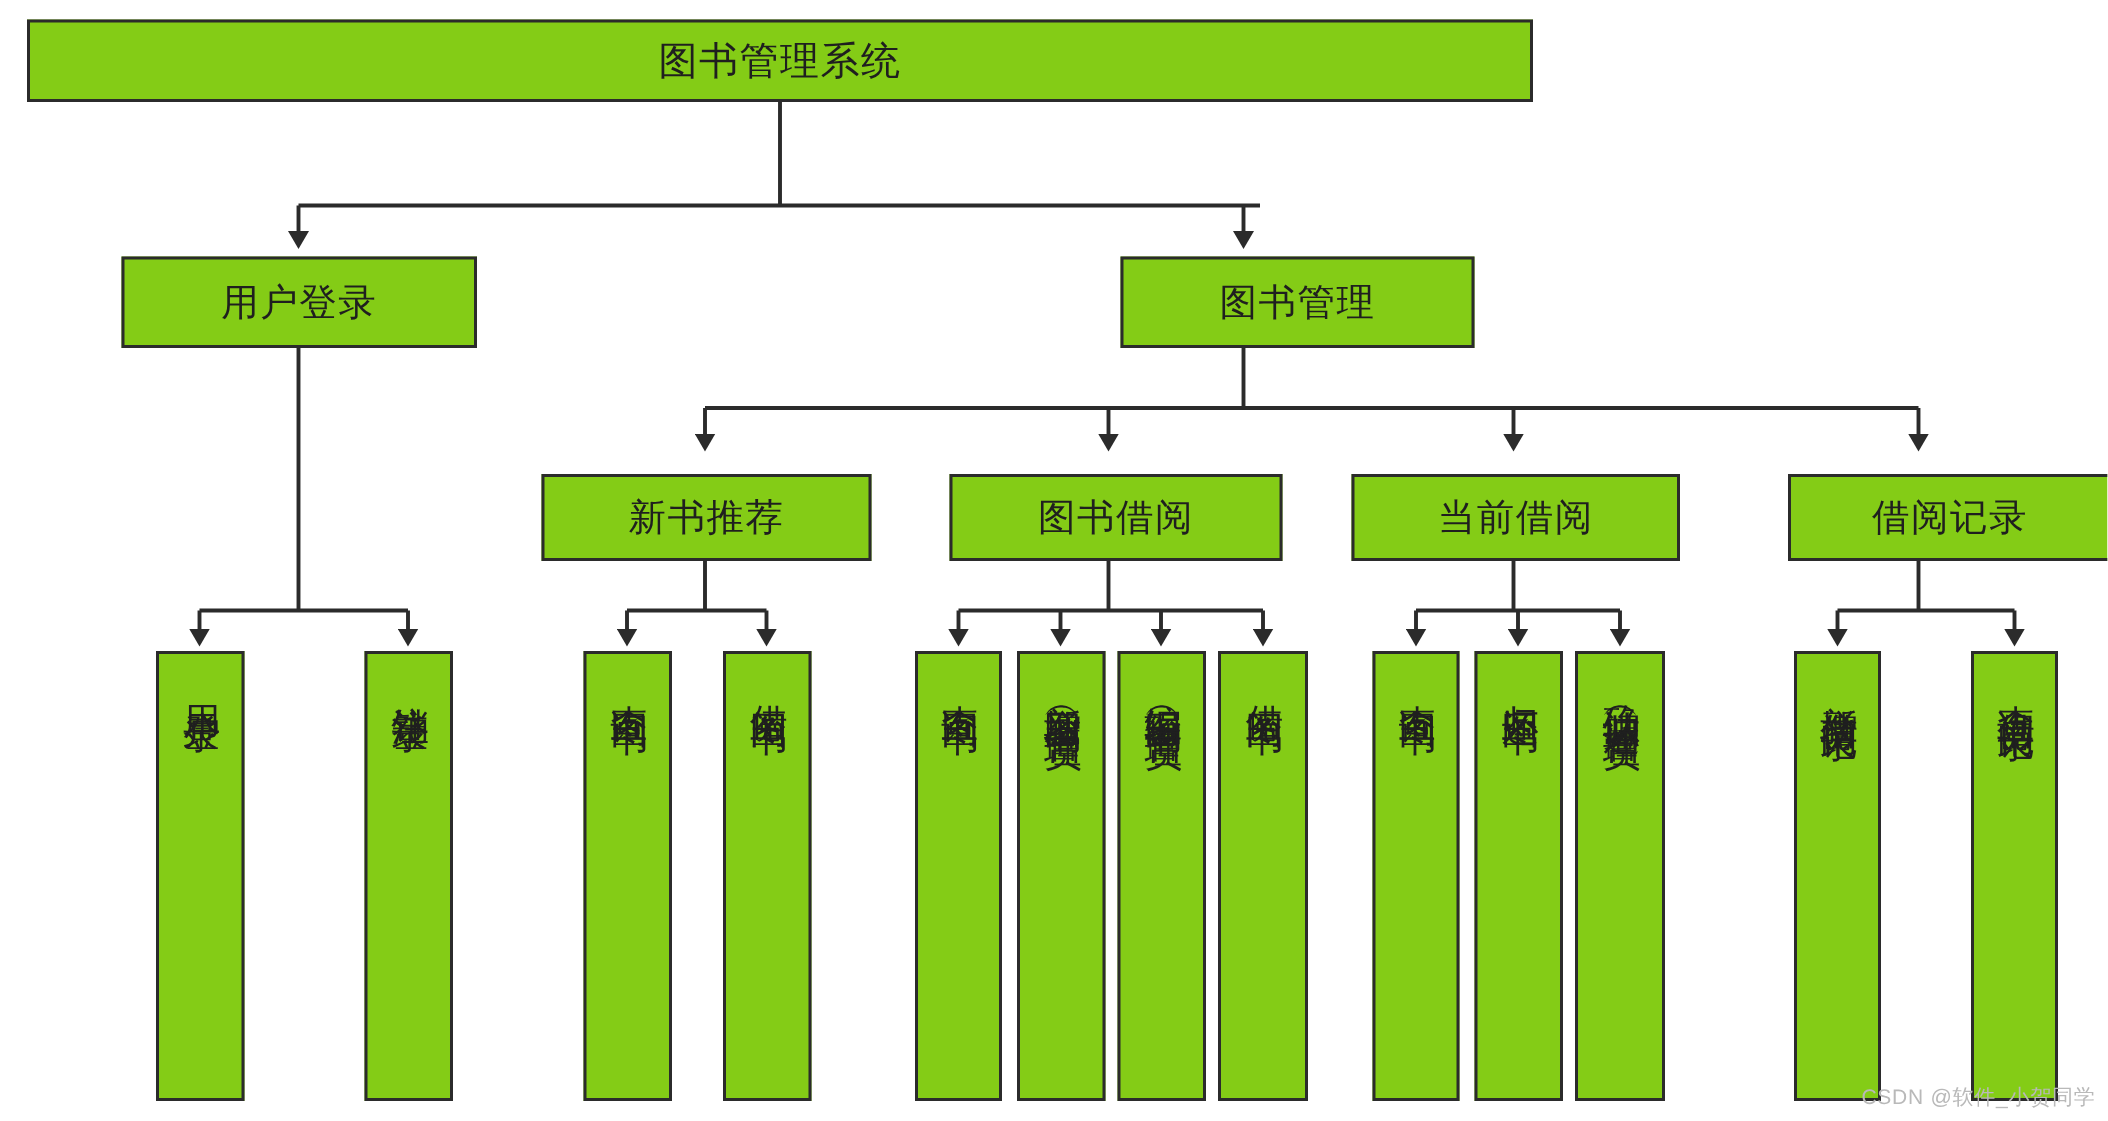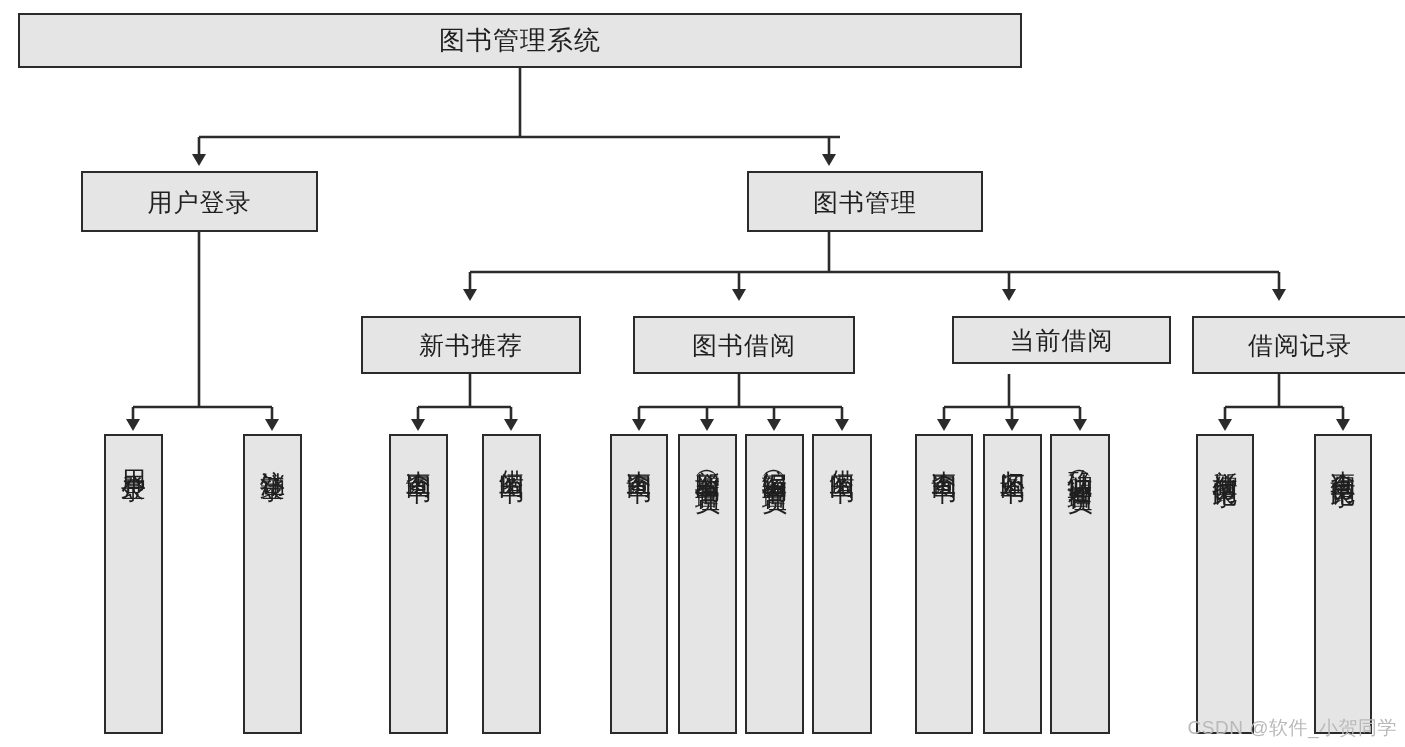--- a/index.html
+++ b/index.html
@@ -23,21 +23,21 @@
     position: absolute;
     left: 0;
     top: 0;
     width: 1405px;
     height: 747px;
     pointer-events: none;
   }
   .node {
     position: absolute;
     box-sizing: border-box;
-    background: #e5e5e5;
+    background: #84cc16;
     border: 2px solid #2b2b2b;
     display: flex;
     align-items: center;
     justify-content: center;
     z-index: 2;
   }
   .node .label {
     color: #1f1f1f;
     line-height: 1.12;
     text-align: center;
@@ -59,21 +59,21 @@
     letter-spacing: 3px;
     line-height: 1;
   }
   .node.root .label {
     font-size: 26px;
   }
   #watermark {
     position: absolute;
     right: 8px;
     bottom: 6px;
-    font-size: 19px;
+    font-size: 14px;
     color: #b9b9b9;
     letter-spacing: 0.5px;
     z-index: 5;
     white-space: nowrap;
   }
 </style>
 </head>
 <body>
 
 <div id="canvas">
@@ -138,21 +138,21 @@
   <div class="node horizontal" style="left:747px; top:171px; width:236px; height:61px;">
     <span class="label">图书管理</span>
   </div>
 
   <div class="node horizontal" style="left:633px; top:316px; width:222px; height:58px;">
     <span class="label">图书借阅</span>
   </div>
   <div class="node horizontal" style="left:361px; top:316px; width:220px; height:58px;">
     <span class="label">新书推荐</span>
   </div>
-  <div class="node horizontal" style="left:952px; top:316px; width:219px; height:48px;">
+  <div class="node horizontal" style="left:901px; top:316px; width:219px; height:58px;">
     <span class="label">当前借阅</span>
   </div>
   <div class="node horizontal" style="left:1192px; top:316px; width:216px; height:58px;">
     <span class="label">借阅记录</span>
   </div>
 
   <div class="node vertical" style="left:104px; top:434px; width:59px; height:300px;">
     <span class="label">用户登录</span>
   </div>
   <div class="node vertical" style="left:243px; top:434px; width:59px; height:300px;">

